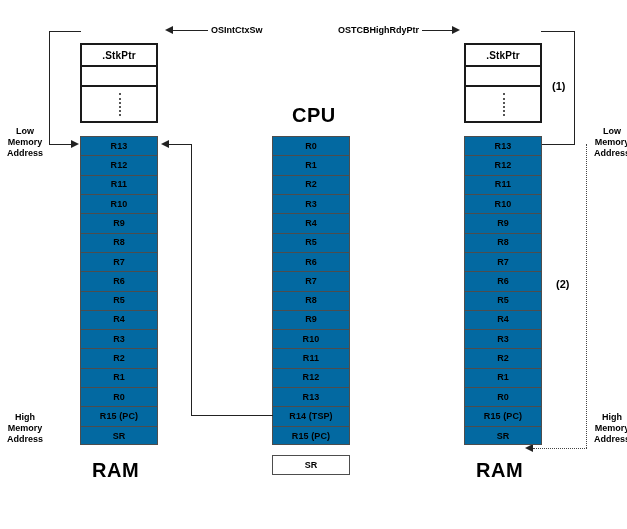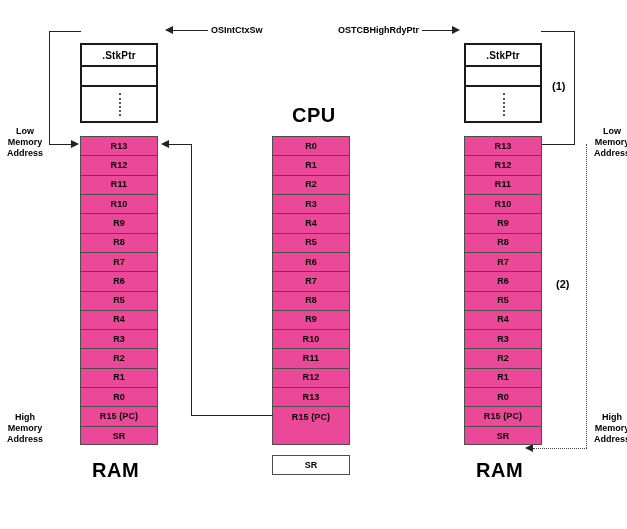--- a/index.html
+++ b/index.html
@@ -50,21 +50,21 @@
     top: 6px;
     bottom: 5px;
     width: 0;
     border-left: 2px dotted #555;
   }
 
   
   .stack {
     position: absolute;
     border: 1px solid #4d4d4d;
-    background: #ec4899;
+    background: #0369a1;
     box-sizing: border-box;
   }
   .cell {
     box-sizing: border-box;
     border-bottom: 1px solid #4d4d4d;
     font-size: 9px;
     font-weight: bold;
     display: flex;
     align-items: center;
     justify-content: center;
@@ -204,20 +204,21 @@
       <div class="cell" style="height: 19.3125px;">R4</div>
       <div class="cell" style="height: 19.3125px;">R5</div>
       <div class="cell" style="height: 19.3125px;">R6</div>
       <div class="cell" style="height: 19.3125px;">R7</div>
       <div class="cell" style="height: 19.3125px;">R8</div>
       <div class="cell" style="height: 19.3125px;">R9</div>
       <div class="cell" style="height: 19.3125px;">R10</div>
       <div class="cell" style="height: 19.3125px;">R11</div>
       <div class="cell" style="height: 19.3125px;">R12</div>
       <div class="cell" style="height: 19.3125px;">R13</div>
+      <div class="cell" style="height: 19.3125px;">R14 (TSP)</div>
       <div class="cell" style="height: 19.3125px;">R15 (PC)</div>
     </div>
   <div class="single-box" style="left:272px; top:455px; width:78px; height:20px;">SR</div>
 
   <div class="hline" style="left:191px; top:415px; width:82px;"></div>
   <div class="vline" style="left:191px; top:144px; height:272px;"></div>
   <div class="hline" style="left:169px; top:144px; width:23px;"></div>
   <div class="arrow arrow-left" style="left:161px; top:140px;"></div>
 
   <div class="big-lbl" style="left:92px; top:459px;">RAM</div>

